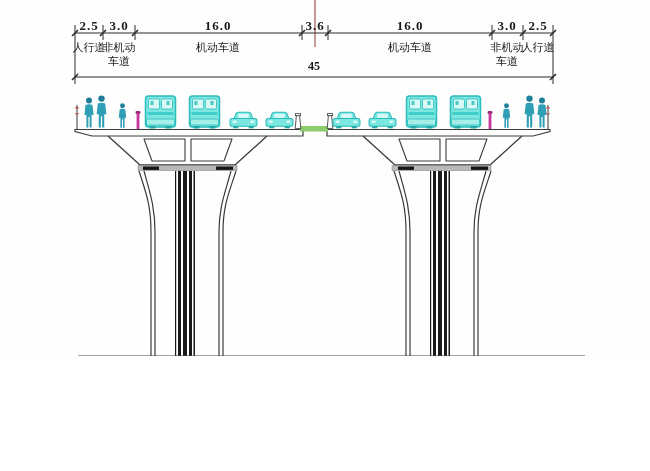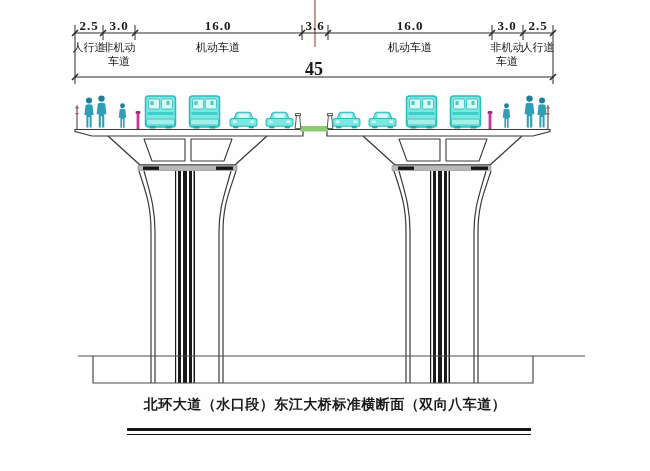--- a/index.html
+++ b/index.html
@@ -1,24 +1,24 @@
 <!DOCTYPE html>
 <html><head>
 <meta charset="utf-8">
 <style>
   html,body{margin:0;padding:0;background:#fff;}
-  .canvas{position:relative;width:650px;height:471px;background:#fefefe;overflow:hidden;
+  .canvas{position:relative;width:650px;height:356px;background:#fefefe;overflow:hidden;
           font-family:"Liberation Serif", serif;color:#1a1a1a;}
   svg.structure{position:absolute;left:0;top:0;z-index:1;}
   .dim-num{position:absolute;top:18px;width:60px;margin-left:-30px;text-align:center;
            font-size:13px;letter-spacing:1px;z-index:2;font-weight:600;}
   .lane-label{position:absolute;width:90px;margin-left:-45px;text-align:center;
               font-size:11px;z-index:2;}
   .total-num{position:absolute;top:59px;width:60px;margin-left:-30px;text-align:center;
-             font-size:18px;z-index:2;font-weight:600;}
+             font-size:12px;z-index:2;font-weight:600;}
   .deck-obj{position:absolute;z-index:3;line-height:0;}
   .title-line{position:absolute;left:0;right:0;text-align:center;font-weight:700;
               z-index:4;letter-spacing:0.5px;}
   .rule{position:absolute;background:#151515;z-index:4;}
   .watermark{position:absolute;left:520px;top:400px;z-index:3;font-size:27px;
              font-style:italic;font-weight:700;color:#c9c9c9;opacity:0.55;
              letter-spacing:2px;font-family:"Liberation Sans", sans-serif;}
 </style>
 </head>
 <body>

